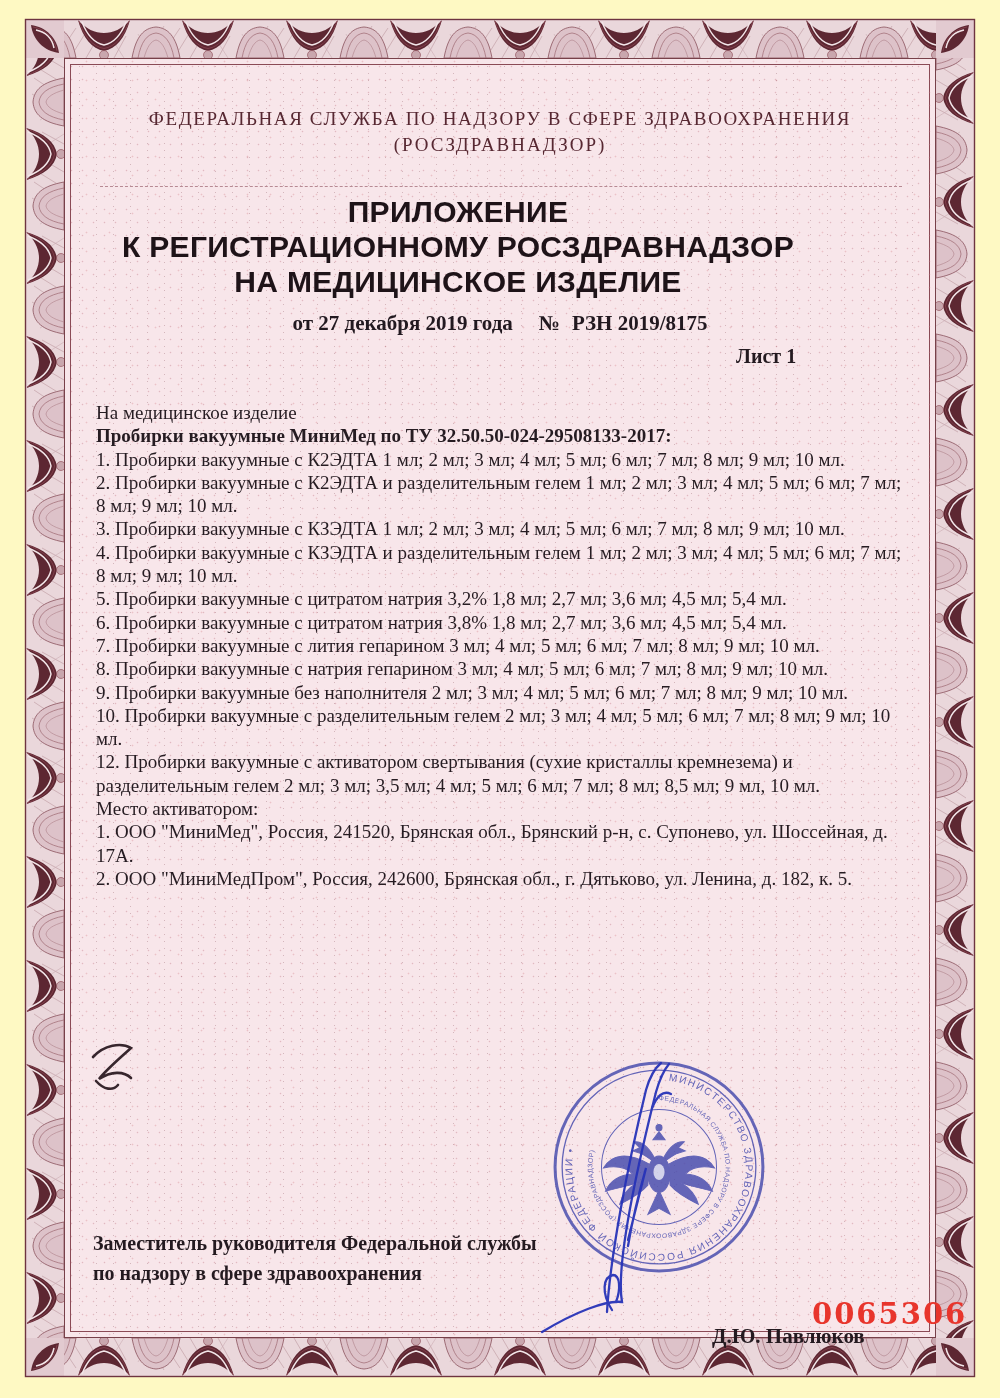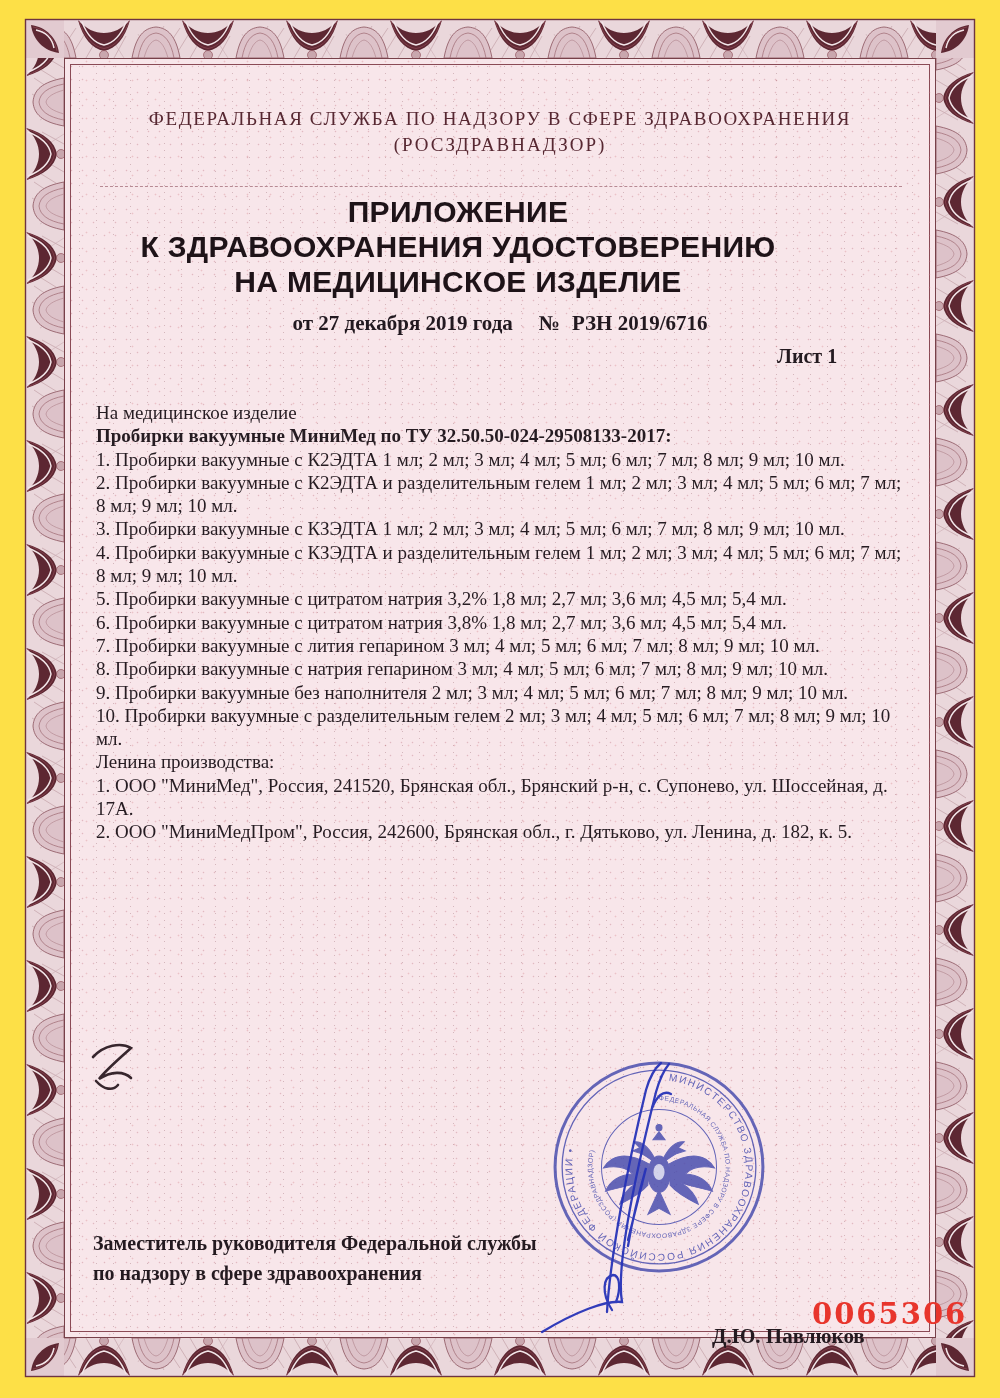--- a/index.html
+++ b/index.html
@@ -1,18 +1,18 @@
 <!DOCTYPE html>
 <html><head>
 <meta charset="utf-8">
 <style>
   html,body{margin:0;padding:0;}
   .page{
     position:relative; width:1000px; height:1398px;
-    background:#fde047; overflow:hidden;
+    background:#fef9c3; overflow:hidden;
     font-family:"Liberation Serif", serif;
   }
   .layer{position:absolute; left:0; top:0; pointer-events:none;}
   
   .speckle{
     position:absolute; left:66px; top:60px; width:868px; height:1276px;
     background-image:
       radial-gradient(circle, rgba(186,110,124,.38) .6px, transparent 1.1px),
       radial-gradient(circle, rgba(130,70,84,.30) .5px, transparent 1px),
       radial-gradient(circle, rgba(220,150,160,.45) .6px, transparent 1.2px);
@@ -34,21 +34,21 @@
     font-family:"Liberation Sans", sans-serif; font-weight:bold;
     font-size:30px; line-height:35px; color:#1e1318; letter-spacing:.3px;
   }
   .dateline{
     position:absolute; top:311px; left:66px; width:868px;
     display:flex; justify-content:center; gap:4px;
     font-weight:bold; font-size:21px; color:#221920;
   }
   .dateline .numwrap{display:flex; gap:12px; margin-left:22px;}
   .sheet{
-    position:absolute; top:345px; left:777px;
+    position:absolute; top:345px; left:736px;
     font-weight:bold; font-size:20px; color:#241a20;
   }
   .body{
     position:absolute; top:401px; left:96px; width:814px;
     font-size:19px; line-height:23.3px; color:#261c22;
   }
   .body p{margin:0;}
   .bold{font-weight:bold;}
   .sig-role{
     position:absolute; top:1228px; left:93px;
@@ -146,48 +146,49 @@
 
   <div class="agency">
     <div>ФЕДЕРАЛЬНАЯ СЛУЖБА ПО НАДЗОРУ В СФЕРЕ ЗДРАВООХРАНЕНИЯ</div>
     <div class="abbr">(РОСЗДРАВНАДЗОР)</div>
   </div>
 
   <div class="divider"></div>
 
   <div class="title">
     <div>ПРИЛОЖЕНИЕ</div>
-    <div>К ЗДРАВООХРАНЕНИЯ УДОСТОВЕРЕНИЮ</div>
+    <div>К РЕГИСТРАЦИОННОМУ РОСЗДРАВНАДЗОР</div>
     <div>НА МЕДИЦИНСКОЕ ИЗДЕЛИЕ</div>
   </div>
 
   <div class="dateline">
     <span>от 27 декабря 2019 года</span>
     <span class="numwrap">
       <span>№</span>
-      <span>РЗН 2019/6716</span>
+      <span>РЗН 2019/8175</span>
     </span>
   </div>
 
   <div class="sheet">Лист 1</div>
 
   <div class="body">
     <p>На медицинское изделие</p>
     <p class="bold">Пробирки вакуумные МиниМед по ТУ 32.50.50-024-29508133-2017:</p>
     <p>1. Пробирки вакуумные с К2ЭДТА 1 мл; 2 мл; 3 мл; 4 мл; 5 мл; 6 мл; 7 мл; 8 мл; 9 мл; 10 мл.</p>
     <p>2. Пробирки вакуумные с К2ЭДТА и разделительным гелем 1 мл; 2 мл; 3 мл; 4 мл; 5 мл; 6 мл; 7 мл; 8 мл; 9 мл; 10 мл.</p>
     <p>3. Пробирки вакуумные с КЗЭДТА 1 мл; 2 мл; 3 мл; 4 мл; 5 мл; 6 мл; 7 мл; 8 мл; 9 мл; 10 мл.</p>
     <p>4. Пробирки вакуумные с КЗЭДТА и разделительным гелем 1 мл; 2 мл; 3 мл; 4 мл; 5 мл; 6 мл; 7 мл; 8 мл; 9 мл; 10 мл.</p>
     <p>5. Пробирки вакуумные с цитратом натрия 3,2% 1,8 мл; 2,7 мл; 3,6 мл; 4,5 мл; 5,4 мл.</p>
     <p>6. Пробирки вакуумные с цитратом натрия 3,8% 1,8 мл; 2,7 мл; 3,6 мл; 4,5 мл; 5,4 мл.</p>
     <p>7. Пробирки вакуумные с лития гепарином 3 мл; 4 мл; 5 мл; 6 мл; 7 мл; 8 мл; 9 мл; 10 мл.</p>
     <p>8. Пробирки вакуумные с натрия гепарином 3 мл; 4 мл; 5 мл; 6 мл; 7 мл; 8 мл; 9 мл; 10 мл.</p>
     <p>9. Пробирки вакуумные без наполнителя 2 мл; 3 мл; 4 мл; 5 мл; 6 мл; 7 мл; 8 мл; 9 мл; 10 мл.</p>
     <p>10. Пробирки вакуумные с разделительным гелем 2 мл; 3 мл; 4 мл; 5 мл; 6 мл; 7 мл; 8 мл; 9 мл; 10 мл.</p>
-    <p>Ленина производства:</p>
+    <p>12. Пробирки вакуумные с активатором свертывания (сухие кристаллы кремнезема) и разделительным гелем 2 мл; 3 мл; 3,5 мл; 4 мл; 5 мл; 6 мл; 7 мл; 8 мл; 8,5 мл; 9 мл, 10 мл.</p>
+    <p>Место активатором:</p>
     <p>1. ООО "МиниМед", Россия, 241520, Брянская обл., Брянский р-н, с. Супонево, ул. Шоссейная, д. 17А.</p>
     <p>2. ООО "МиниМедПром", Россия, 242600, Брянская обл., г. Дятьково, ул. Ленина, д. 182, к. 5.</p>
   </div>
 
   <div class="sig-role">
     <div>Заместитель руководителя Федеральной службы</div>
     <div>по надзору в сфере здравоохранения</div>
   </div>
   <div class="sig-name">Д.Ю. Павлюков</div>
   <div class="serial">0065306</div>

